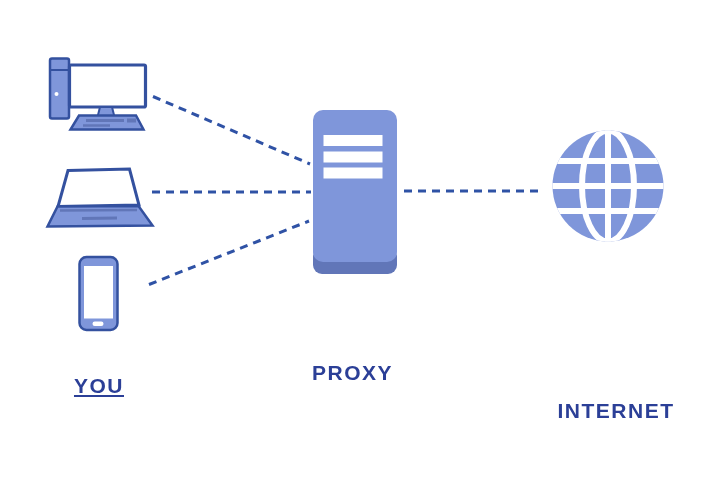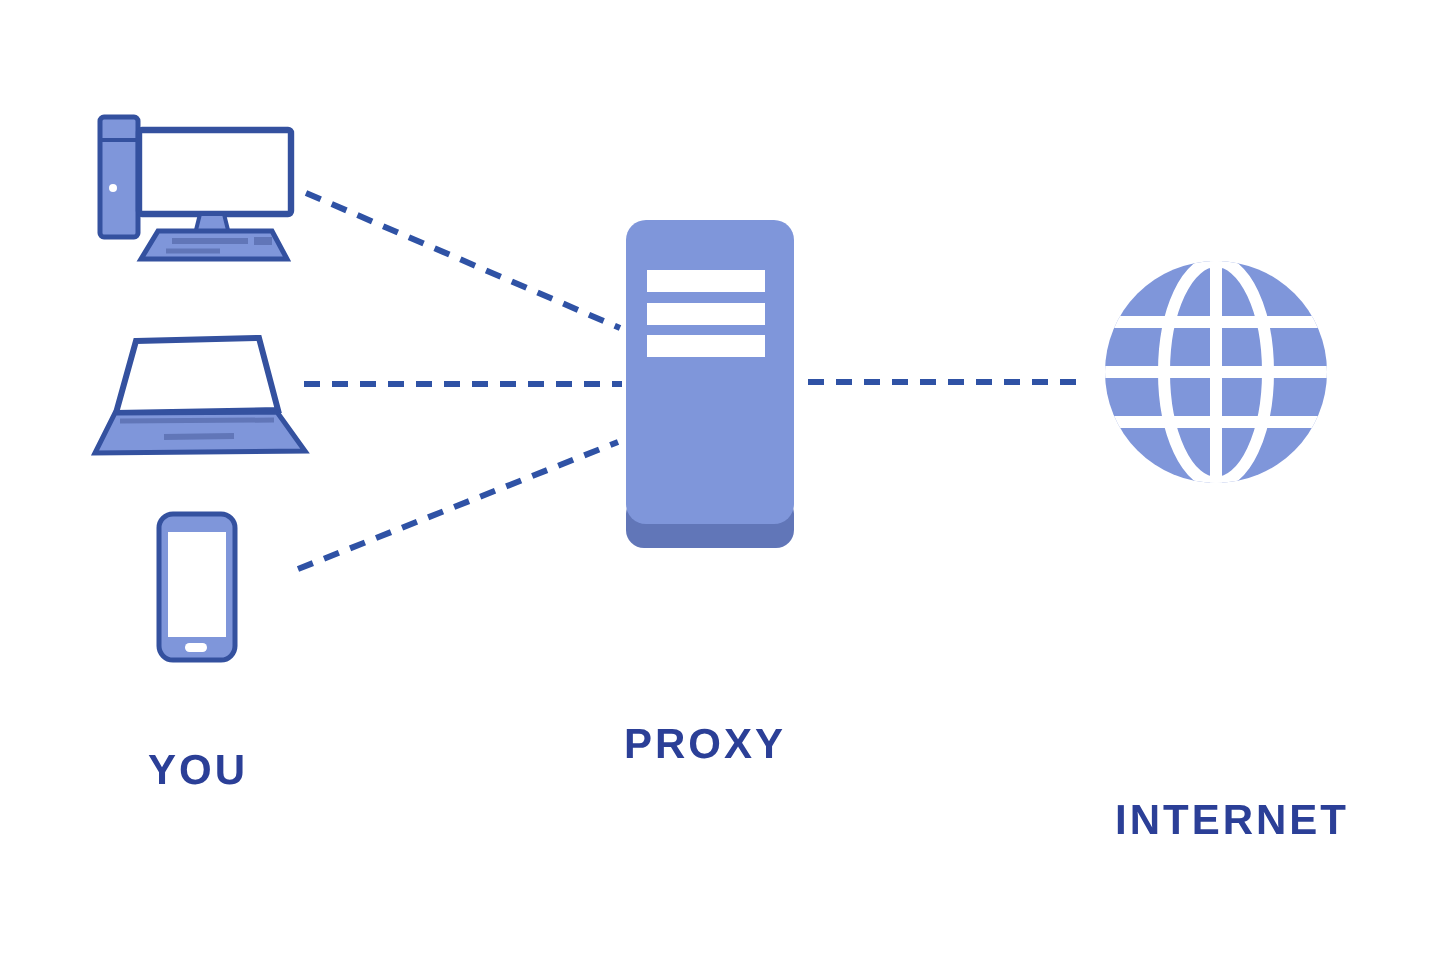--- a/index.html
+++ b/index.html
@@ -28,21 +28,21 @@
   .label{
     position:absolute;
     color:var(--c-text);
     font-weight:700;
     font-size:21px;
     letter-spacing:1.5px;
     text-align:center;
     line-height:25px;
     user-select:none;
   }
-  .label-you{left:49px;top:373px;width:100px;}
+  .label-you{left:49px;top:373px;width:100px;text-decoration:underline;}
   .label-proxy{left:282px;top:360px;width:141px;}
   .label-internet{left:536px;top:370px;width:160px;margin-top:28px;}
 </style>
 </head>
 <body>
 
 <div class="stage">
 
   <svg width="720" height="478" viewBox="0 0 720 478">
     <defs>

